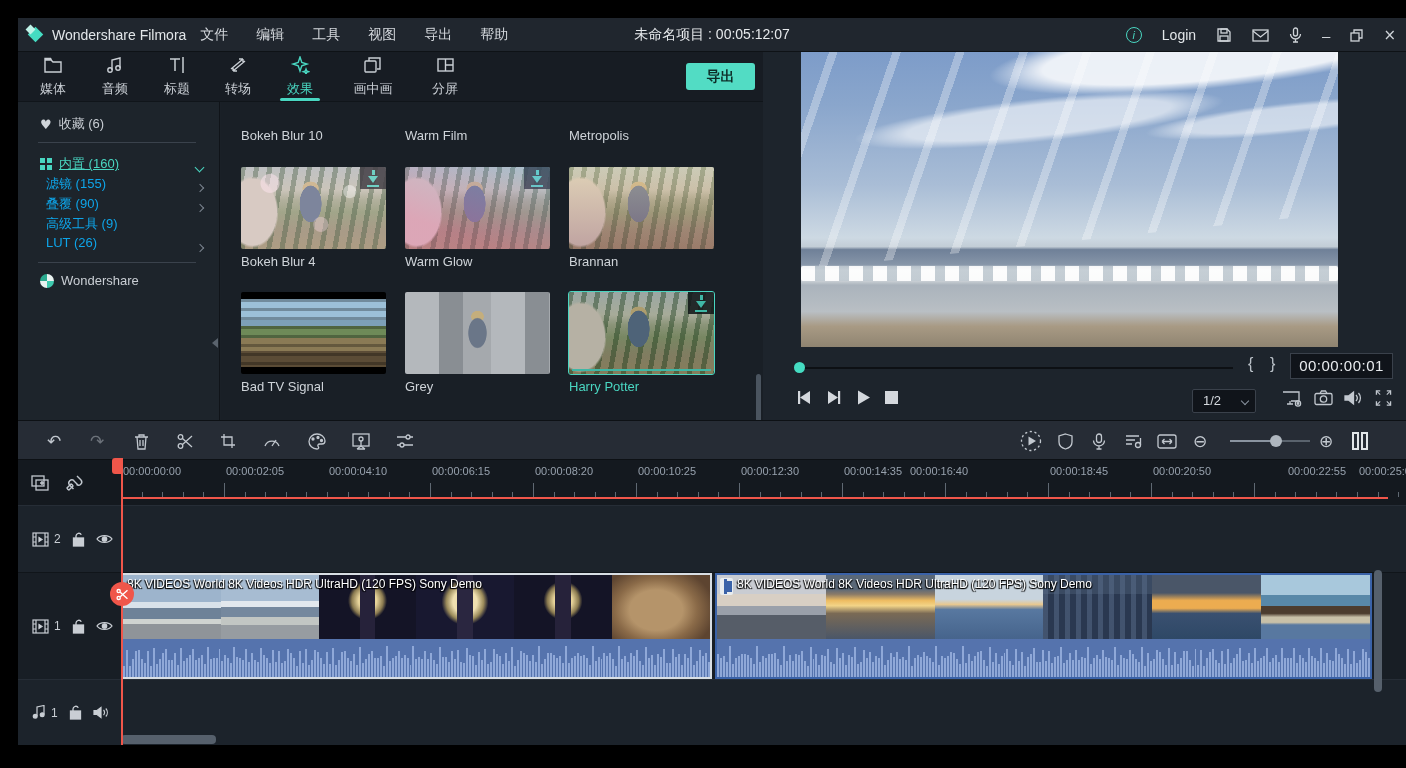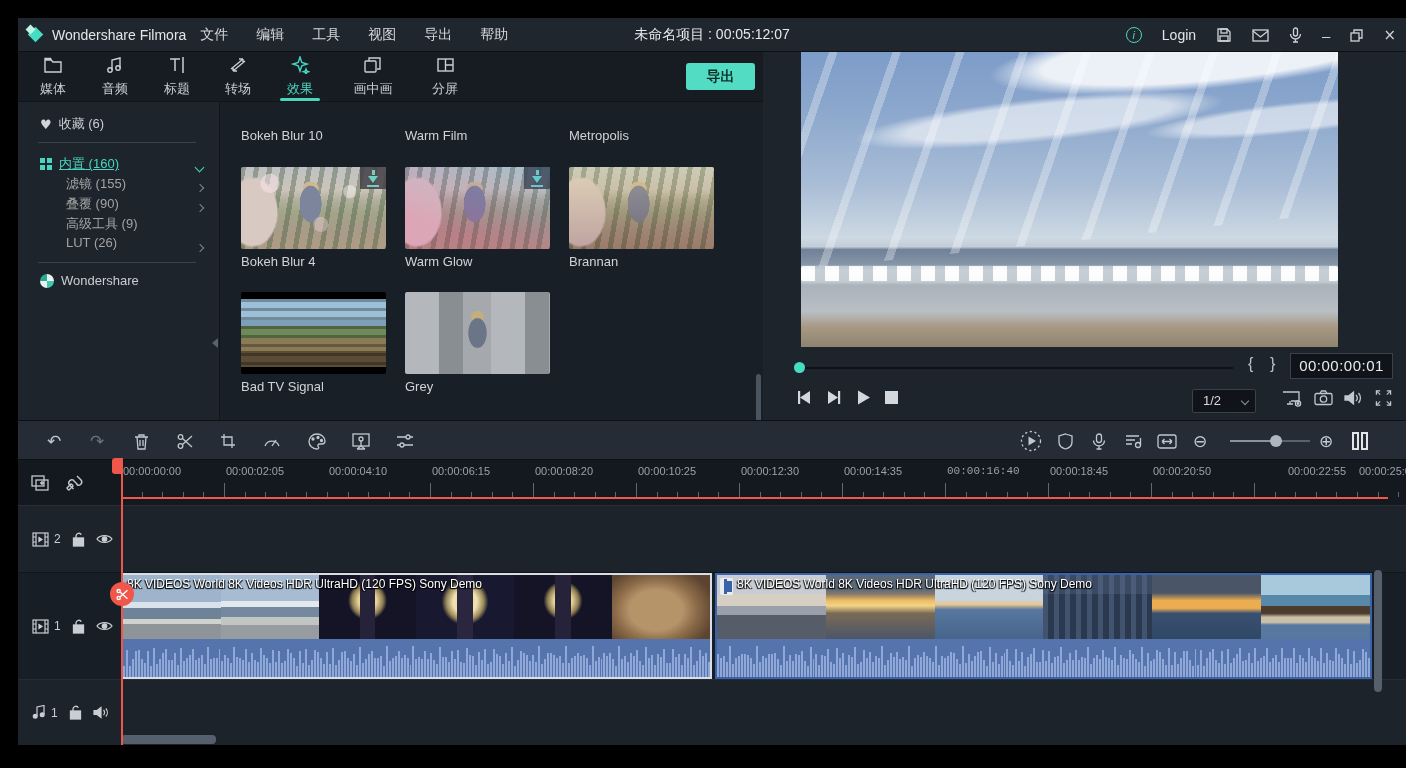--- a/index.html
+++ b/index.html
@@ -49,21 +49,21 @@
 
   
   .sidebar { position:absolute; left:0; top:50px; width:202px; height:318px; background:#1d242b;
     border-right:1px solid #101419; font-size:13px; }
   .sb-row { position:absolute; left:22px; display:flex; align-items:center; gap:7px; color:#c9ced4; }
   .sb-div { position:absolute; left:20px; width:158px; height:1px; background:#3a424c; }
   .heart { color:#cfd4d9; font-family:"DejaVu Sans",sans-serif; font-size:13px; }
   .grid4 { display:grid; grid-template-columns:5px 5px; grid-gap:2px; }
   .grid4 i { width:5px; height:5px; background:#49d6c1; }
   .sb-link { color:#49d6c1; text-decoration:underline; }
-  .sb-child { position:absolute; left:48px; color:#a3a3a3; }
+  .sb-child { position:absolute; left:28px; color:#0ea5e9; }
   .sb-arrow { position:absolute; right:16px; color:#6d7680; font-size:14px; font-family:"DejaVu Sans",sans-serif; }
   .chev-right { width:6px; height:6px; border-right:1.5px solid #7b8590; border-top:1.5px solid #7b8590;
     transform:rotate(45deg); display:inline-block; }
   .chev-down-teal { width:7px; height:7px; border-right:1.5px solid #49d6c1; border-bottom:1.5px solid #49d6c1;
     transform:rotate(45deg); display:inline-block; }
   .pie-icon { width:14px; height:14px; border-radius:50%;
     background:conic-gradient(#e8f2f0 0 25%, #3ec9ae 25% 50%, #e8f2f0 50% 75%, #2aa98e 75%); }
   .collapse-arr { position:absolute; left:194px; top:236px; width:0; height:0;
     border-top:5px solid transparent; border-bottom:5px solid transparent; border-right:6px solid #5a636d; }
 
@@ -385,20 +385,31 @@
           <div class="name">Brannan</div>
         </div>
 
         <div class="card" style="left:20px; top:190px">
           <div class="thumb fx-badtv"></div>
           <div class="name">Bad TV Signal</div>
         </div>
         <div class="card" style="left:184px; top:190px">
           <div class="thumb fx-grey"></div>
           <div class="name">Grey</div>
+        </div>
+        <div class="card sel" style="left:348px; top:190px">
+          <div class="thumb fx-vine fx-harry">
+            <span class="dl-badge">
+                <span class="stem"></span>
+                <span class="arr"></span>
+                <span class="base"></span>
+              </span>
+            <span class="progress"></span>
+          </div>
+          <div class="name">Harry Potter</div>
         </div>
         <div class="vscroll-fx"></div>
       </div>
     </div>
 
     <div class="preview-pane">
       <div class="video"></div>
       <div class="seek-row">
         <span class="seek-dot"></span>
         <span class="seek-line"></span>
@@ -568,21 +579,21 @@
     </div>
     <div class="ruler">
         <span class="ruler-label" style="left: 2px;">00:00:00:00</span>
         <span class="ruler-label" style="left: 105px;">00:00:02:05</span>
         <span class="ruler-label" style="left: 208px;">00:00:04:10</span>
         <span class="ruler-label" style="left: 311px;">00:00:06:15</span>
         <span class="ruler-label" style="left: 414px;">00:00:08:20</span>
         <span class="ruler-label" style="left: 517px;">00:00:10:25</span>
         <span class="ruler-label" style="left: 620px;">00:00:12:30</span>
         <span class="ruler-label" style="left: 723px;">00:00:14:35</span>
-        <span class="ruler-label" style="left: 826px; font-family: Liberation Mono, monospace;">00:00:16:40</span>
+        <span class="ruler-label" style="left: 789px;">00:00:16:40</span>
         <span class="ruler-label" style="left: 929px;">00:00:18:45</span>
         <span class="ruler-label" style="left: 1032px;">00:00:20:50</span>
         <span class="ruler-label" style="left: 1135px; margin-left: 32px;">00:00:22:55</span>
         <span class="ruler-label" style="left: 1238px;">00:00:25:0</span>
         <i class="tick" style="left: 0px; height: 14px;"></i>
         <i class="tick" style="left: 21px; height: 5px;"></i>
         <i class="tick" style="left: 41px; height: 5px;"></i>
         <i class="tick" style="left: 62px; height: 5px;"></i>
         <i class="tick" style="left: 82px; height: 5px;"></i>
         <i class="tick" style="left: 103px; height: 14px;"></i>

